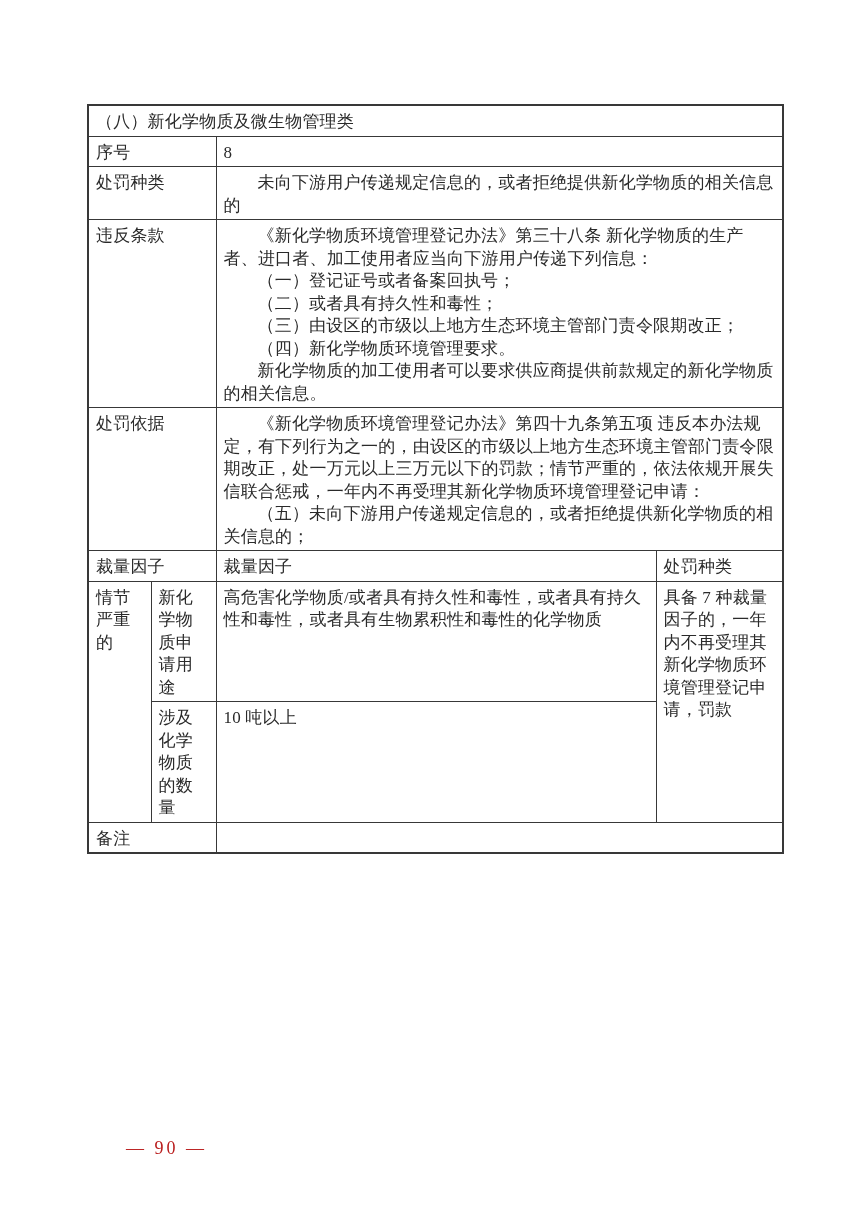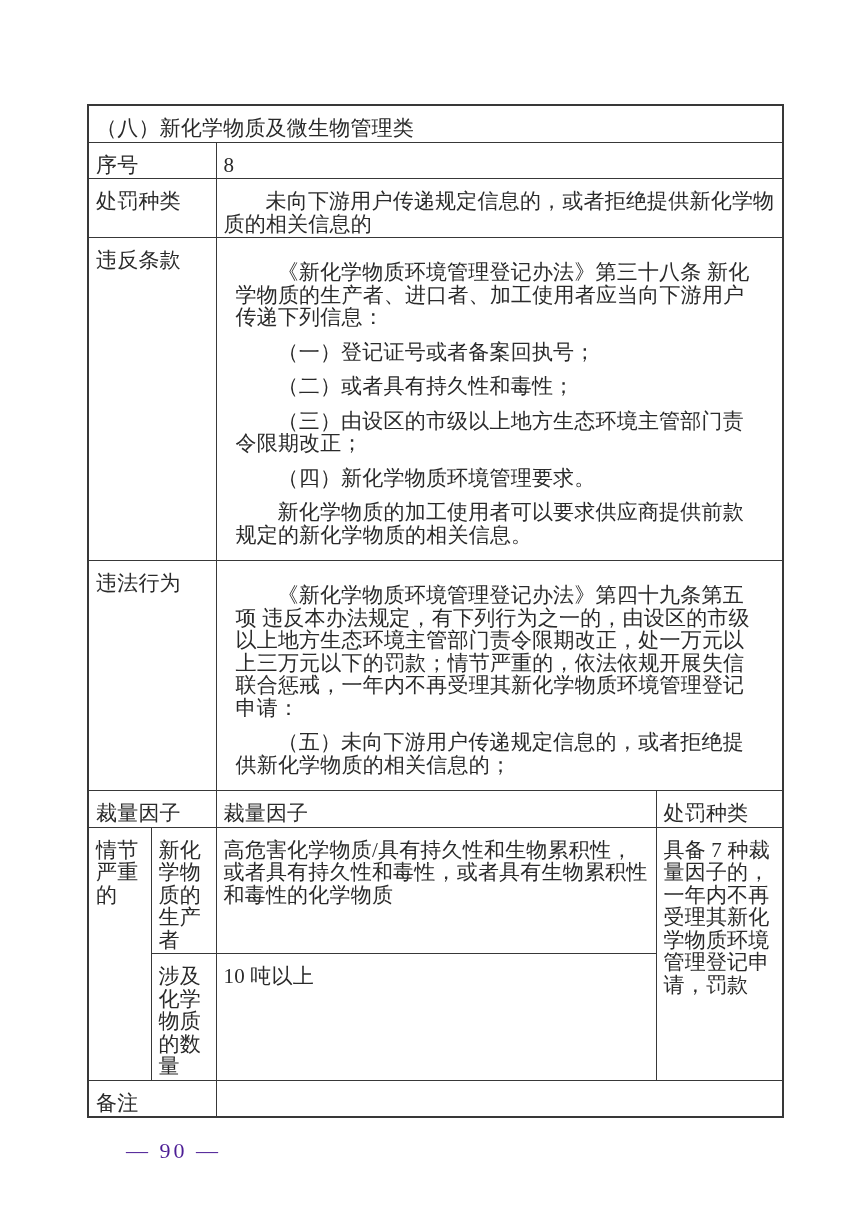--- a/index.html
+++ b/index.html
@@ -20,35 +20,35 @@
     left: 87px;
     top: 104px;
     width: 695px;
     border-collapse: collapse;
     table-layout: fixed;
     border: 2px solid #383838;
   }
   table.doc-table td {
     border: 1px solid #383838;
     vertical-align: top;
-    padding: 11px 7px 2px 7px;
-    font-size: 21px;
+    padding: 5px 7px 2px 7px;
+    font-size: 17px;
     line-height: 22.5px;
     letter-spacing: 0.2px;
     overflow: hidden;
   }
   .ind { text-indent: 2em; }
-  td p { margin: 12px; }
+  td p { margin: 0; }
   .page-num {
     position: absolute;
     left: 126px;
     top: 1138px;
-    font-size: 22px;
+    font-size: 18px;
     letter-spacing: 3px;
-    color: #4c1d95;
+    color: #b91c1c;
   }
 </style>
 </head>
 <body>
 
 <div class="sheet">
 
   <table class="doc-table">
     <colgroup>
       <col style="width:63px">
@@ -77,37 +77,37 @@
           <p class="ind">《新化学物质环境管理登记办法》第三十八条 新化学物质的生产者、进口者、加工使用者应当向下游用户传递下列信息：</p>
           <p class="ind">（一）登记证号或者备案回执号；</p>
           <p class="ind">（二）或者具有持久性和毒性；</p>
           <p class="ind">（三）由设区的市级以上地方生态环境主管部门责令限期改正；</p>
           <p class="ind">（四）新化学物质环境管理要求。</p>
           <p class="ind">新化学物质的加工使用者可以要求供应商提供前款规定的新化学物质的相关信息。</p>
         </td>
       </tr>
 
       <tr>
-        <td colspan="2" style="height:139px">违法行为</td>
+        <td colspan="2" style="height:139px">处罚依据</td>
         <td colspan="2">
           <p class="ind">《新化学物质环境管理登记办法》第四十九条第五项 违反本办法规定，有下列行为之一的，由设区的市级以上地方生态环境主管部门责令限期改正，处一万元以上三万元以下的罚款；情节严重的，依法依规开展失信联合惩戒，一年内不再受理其新化学物质环境管理登记申请：</p>
           <p class="ind">（五）未向下游用户传递规定信息的，或者拒绝提供新化学物质的相关信息的；</p>
         </td>
       </tr>
 
       <tr>
         <td colspan="2" style="height:22px">裁量因子</td>
         <td>裁量因子</td>
         <td>处罚种类</td>
       </tr>
 
       <tr>
         <td rowspan="2" style="height:118px">情节严重的</td>
-        <td>新化学物质的生产者</td>
-        <td>高危害化学物质/具有持久性和生物累积性，或者具有持久性和毒性，或者具有生物累积性和毒性的化学物质</td>
+        <td>新化学物质申请用途</td>
+        <td>高危害化学物质/或者具有持久性和毒性，或者具有持久性和毒性，或者具有生物累积性和毒性的化学物质</td>
         <td rowspan="2">具备 7 种裁量因子的，一年内不再受理其新化学物质环境管理登记申请，罚款</td>
       </tr>
 
       <tr>
         <td style="height:111px">涉及化学物质的数量</td>
         <td>10 吨以上</td>
       </tr>
 
       <tr>
         <td colspan="2" style="height:25px">备注</td>

